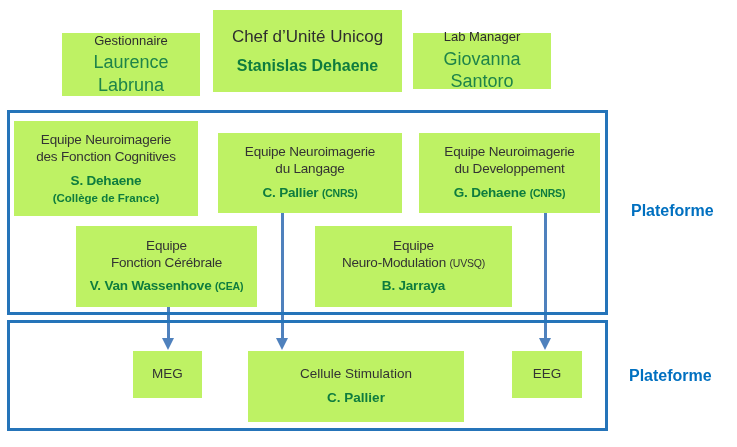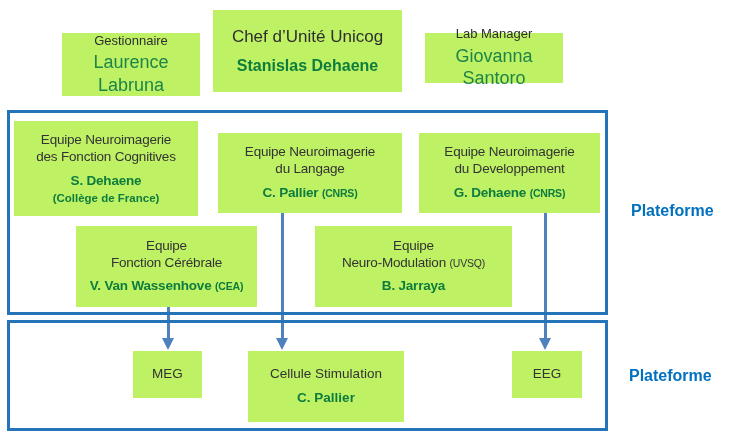--- a/index.html
+++ b/index.html
@@ -45,21 +45,21 @@
   <div class="gbox" style="left:62px;top:33px;width:138px;height:63px;">
     <div class="role">Gestionnaire</div>
     <div class="side-name">Laurence Labruna</div>
   </div>
 
   <div class="gbox" style="left:213px;top:10px;width:189px;height:82px;">
     <div class="chef-role">Chef d’Unité Unicog</div>
     <div class="chef-name">Stanislas Dehaene</div>
   </div>
 
-  <div class="gbox" style="left:425px;top:33px;width:138px;height:50px;">
+  <div class="gbox" style="left:413px;top:33px;width:138px;height:56px;">
     <div class="role">Lab Manager</div>
     <div class="side-name">Giovanna Santoro</div>
   </div>
 
   <div class="arrow" style="left:162px;top:307px;height:50px;">
     <div class="line" style="height:31px;"></div>
     <div class="head" style="top:31px;"></div>
   </div>
   <div class="arrow" style="left:276px;top:213px;height:145px;">
     <div class="line" style="height:125px;"></div>
@@ -116,21 +116,21 @@
     <div class="team-name">B. Jarraya</div>
   </div>
 
   <div class="container" style="left:7px;top:320px;width:595px;height:105px;"></div>
   <div class="section-label" style="left:629px;top:367px;">Plateforme</div>
 
   <div class="gbox" style="left:133px;top:351px;width:69px;height:47px;">
     <div class="plat-title">MEG</div>
   </div>
 
-  <div class="gbox" style="left:248px;top:351px;width:156px;height:71px;">
+  <div class="gbox" style="left:248px;top:351px;width:216px;height:71px;">
     <div class="plat-title">Cellule Stimulation</div>
     <div class="plat-name">C. Pallier</div>
   </div>
 
   <div class="gbox" style="left:512px;top:351px;width:70px;height:47px;">
     <div class="plat-title">EEG</div>
   </div>
 
 </div>
 

